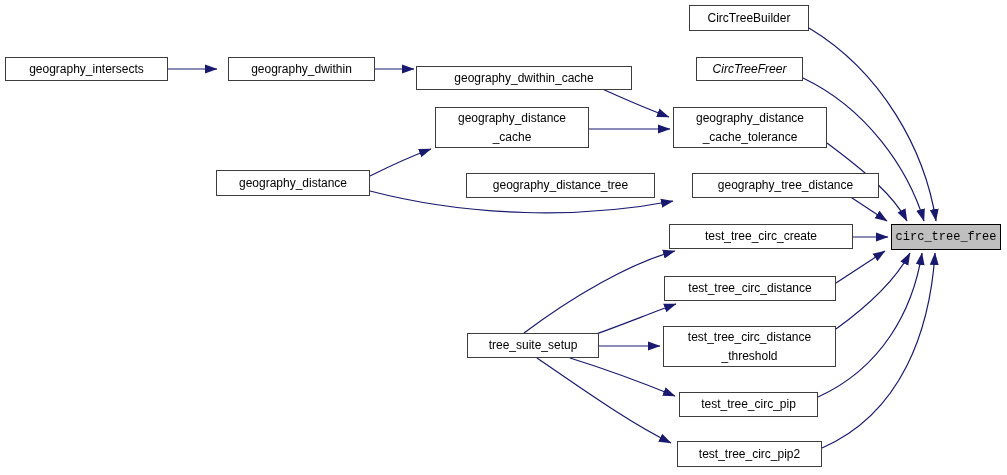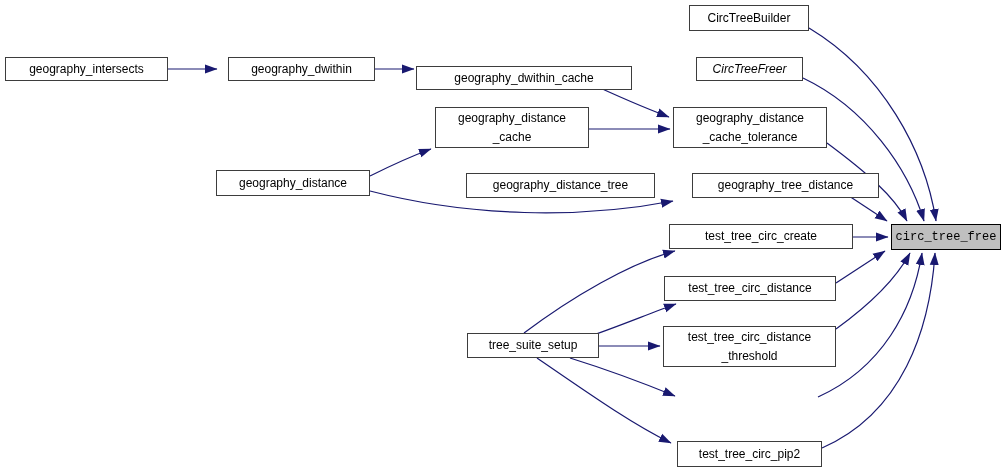--- a/index.html
+++ b/index.html
@@ -88,15 +88,16 @@
 _cache_tolerance</div>
   <div class="node" style="left:216px; top:170px; width:154px; height:26px;">geography_distance</div>
   <div class="node" style="left:418px; top:173px; width:189px; height:25px;margin-left:48px;">geography_distance_tree</div>
   <div class="node" style="left:656px; top:173px; width:187px; height:25px;margin-left:36px;">geography_tree_distance</div>
   <div class="node focus" style="left:891px; top:224px; width:110px; height:26px;font-family:Liberation Mono, monospace;">circ_tree_free</div>
   <div class="node" style="left:669px; top:224px; width:184px; height:25px;">test_tree_circ_create</div>
   <div class="node" style="left:664px; top:276px; width:172px; height:25px;">test_tree_circ_distance</div>
   <div class="node" style="left:663px; top:326px; width:173px; height:41px;">test_tree_circ_distance
 _threshold</div>
   <div class="node" style="left:447px; top:333px; width:132px; height:25px;margin-left:20px;">tree_suite_setup</div>
+  <div class="node" style="left:679px; top:392px; width:139px; height:25px;">test_tree_circ_pip</div>
   <div class="node" style="left:677px; top:441px; width:145px; height:26px;">test_tree_circ_pip2</div>
 
 </div>
 
 </body></html>

